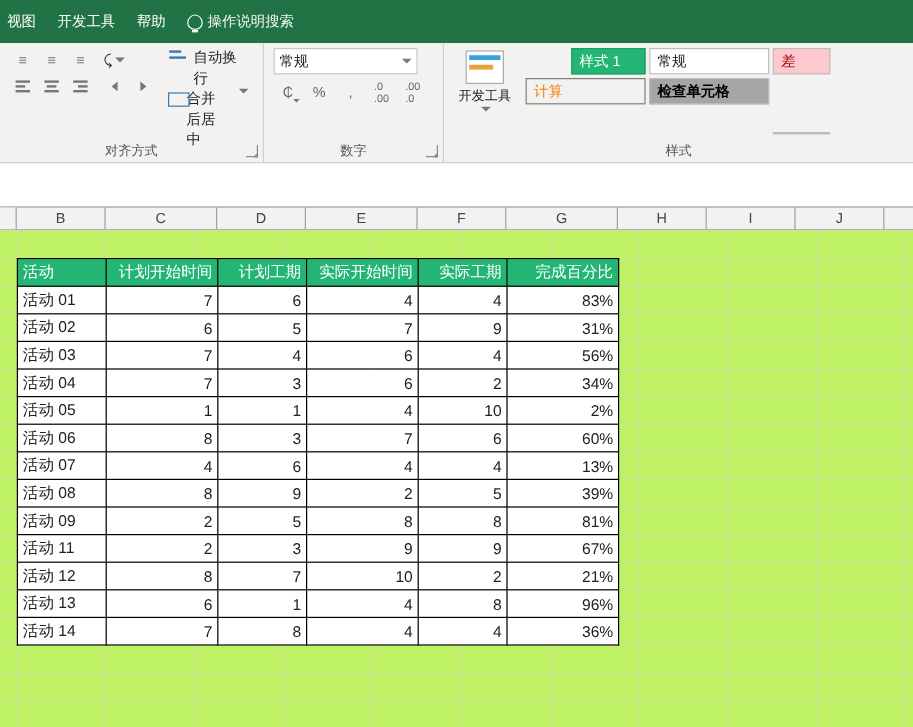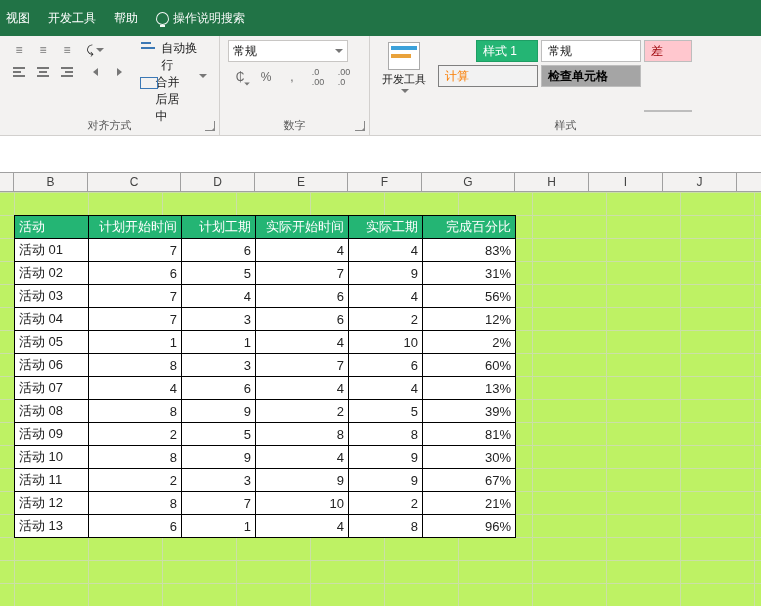--- a/index.html
+++ b/index.html
@@ -462,21 +462,21 @@
           <td class="num">6</td>
           <td class="num">4</td>
           <td class="num">56%</td>
         </tr>
         <tr>
           <td class="name">活动 04</td>
           <td class="num">7</td>
           <td class="num">3</td>
           <td class="num">6</td>
           <td class="num">2</td>
-          <td class="num">12%</td>
+          <td class="num">34%</td>
         </tr>
         <tr>
           <td class="name">活动 05</td>
           <td class="num">1</td>
           <td class="num">1</td>
           <td class="num">4</td>
           <td class="num">10</td>
           <td class="num">2%</td>
         </tr>
         <tr>
@@ -503,28 +503,20 @@
           <td class="num">5</td>
           <td class="num">39%</td>
         </tr>
         <tr>
           <td class="name">活动 09</td>
           <td class="num">2</td>
           <td class="num">5</td>
           <td class="num">8</td>
           <td class="num">8</td>
           <td class="num">81%</td>
-        </tr>
-        <tr>
-          <td class="name">活动 10</td>
-          <td class="num">8</td>
-          <td class="num">9</td>
-          <td class="num">4</td>
-          <td class="num">9</td>
-          <td class="num">30%</td>
         </tr>
         <tr>
           <td class="name">活动 11</td>
           <td class="num">2</td>
           <td class="num">3</td>
           <td class="num">9</td>
           <td class="num">9</td>
           <td class="num">67%</td>
         </tr>
         <tr>
@@ -536,15 +528,23 @@
           <td class="num">21%</td>
         </tr>
         <tr>
           <td class="name">活动 13</td>
           <td class="num">6</td>
           <td class="num">1</td>
           <td class="num">4</td>
           <td class="num">8</td>
           <td class="num">96%</td>
         </tr>
+        <tr>
+          <td class="name">活动 14</td>
+          <td class="num">7</td>
+          <td class="num">8</td>
+          <td class="num">4</td>
+          <td class="num">4</td>
+          <td class="num">36%</td>
+        </tr>
       </tbody>
   </table>
 </div>
 
 </body></html>

